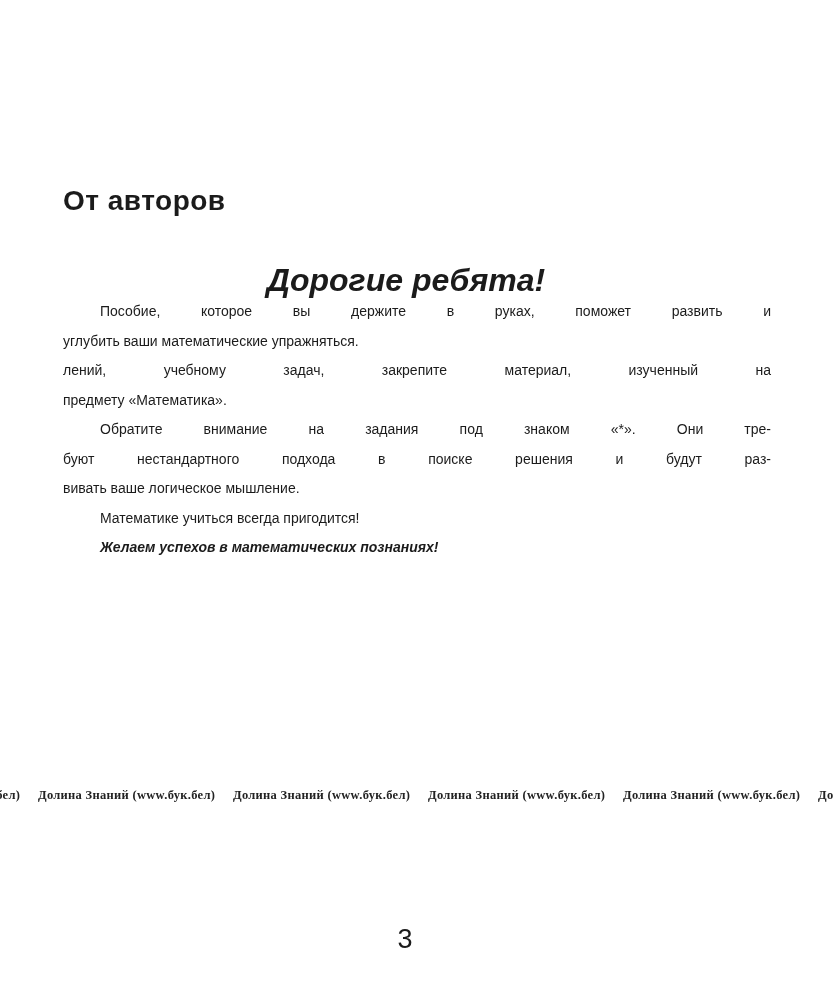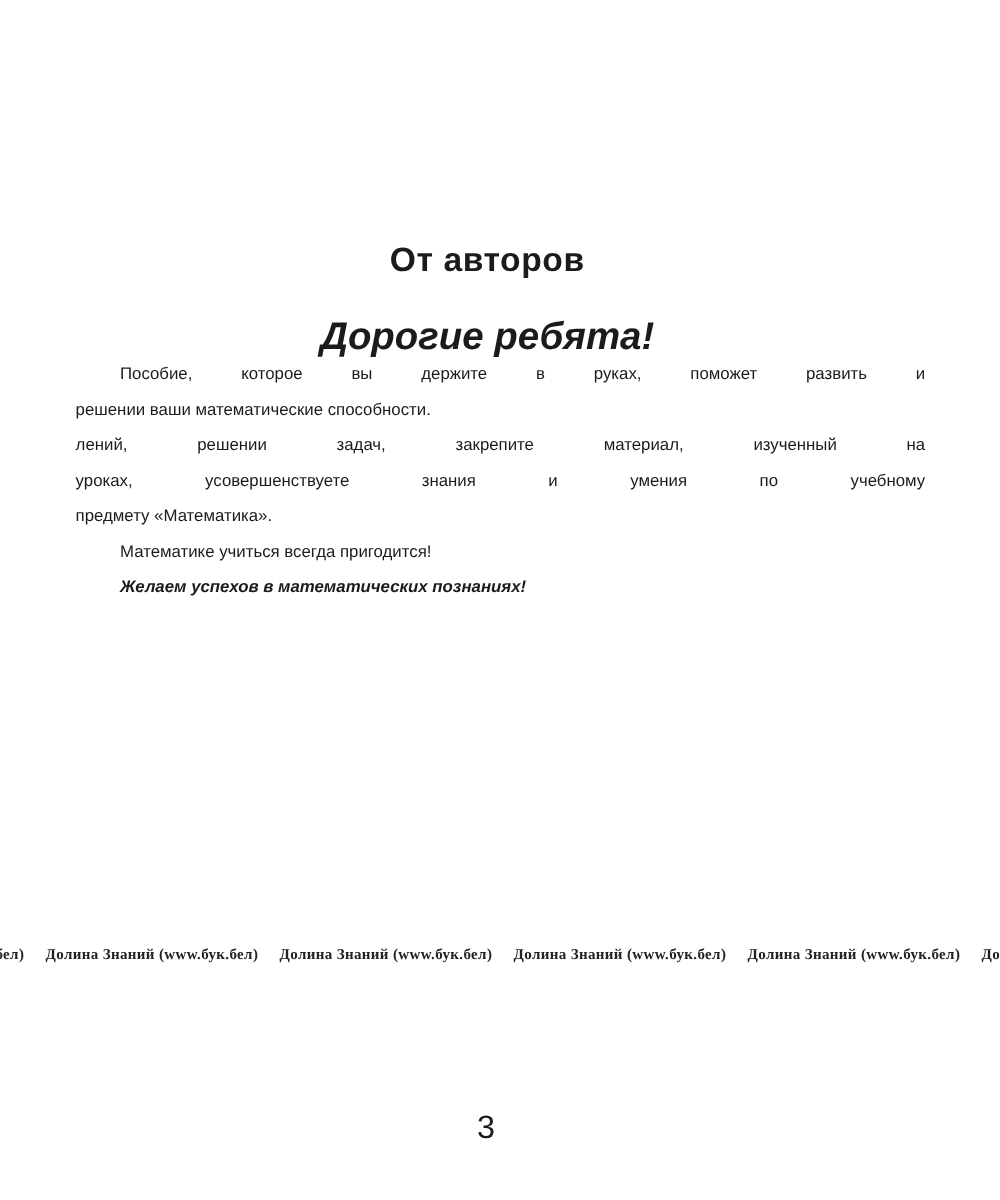--- a/index.html
+++ b/index.html
@@ -8,24 +8,24 @@
     position: relative;
     width: 833px;
     height: 1000px;
     background: #ffffff;
     overflow: hidden;
     font-family: "Liberation Sans", sans-serif;
     color: #1b1b1b;
   }
   .heading {
     position: absolute;
-    top: 200px;
+    top: 184px;
     left: 63px;
     width: 686px;
-    text-align: center;
+    text-align: left;
     font-size: 28px;
     line-height: 34px;
     font-weight: bold;
     letter-spacing: 0.5px;
   }
   .subtitle {
     position: absolute;
     top: 265px;
     left: 63px;
     width: 686px;
@@ -87,26 +87,30 @@
 <body>
 
 <div class="page">
   <h1 class="heading">От авторов</h1>
 
   <div class="subtitle">Дорогие ребята!</div>
 
   <div class="body-text" id="paragraphs-container">
       <div class="paragraph">
         <div class="line first">Пособие, которое вы держите в руках, поможет развить и</div>
-        <div class="line last">решении ваши математические способности.</div>
+        <div class="line last">углубить ваши математические упражняться.</div>
       </div>
       <div class="paragraph">
-        <div class="line">лений, решении задач, закрепите материал, изученный на</div>
-        <div class="line">уроках, усовершенствуете знания и умения по учебному</div>
+        <div class="line">лений, учебному задач, закрепите материал, изученный на</div>
         <div class="line last">предмету «Математика».</div>
+      </div>
+      <div class="paragraph">
+        <div class="line first">Обратите внимание на задания под знаком «*». Они тре-</div>
+        <div class="line">буют нестандартного подхода в поиске решения и будут раз-</div>
+        <div class="line last">вивать ваше логическое мышление.</div>
       </div>
       <div class="paragraph">
         <div class="line first last">Математике учиться всегда пригодится!</div>
       </div>
       <div class="paragraph emphasis">
         <div class="line first last">Желаем успехов в математических познаниях!</div>
       </div>
     </div>
 
   <div class="watermark-row" id="watermark-container">

